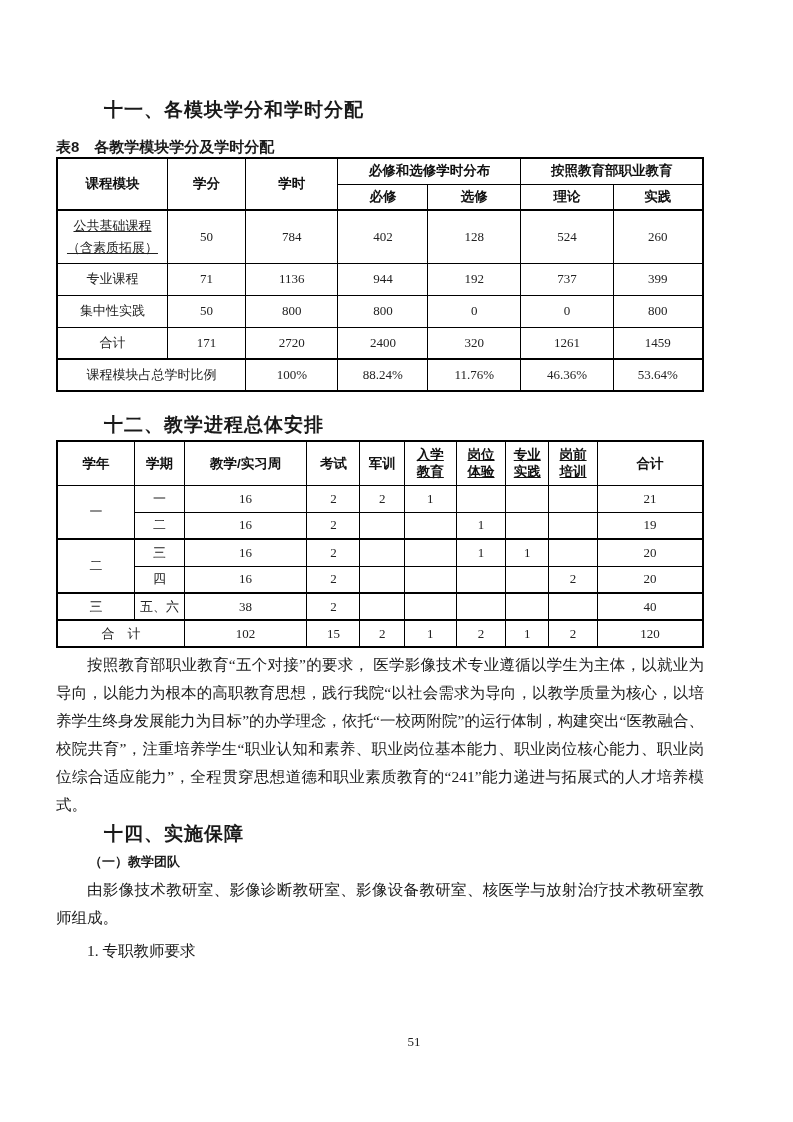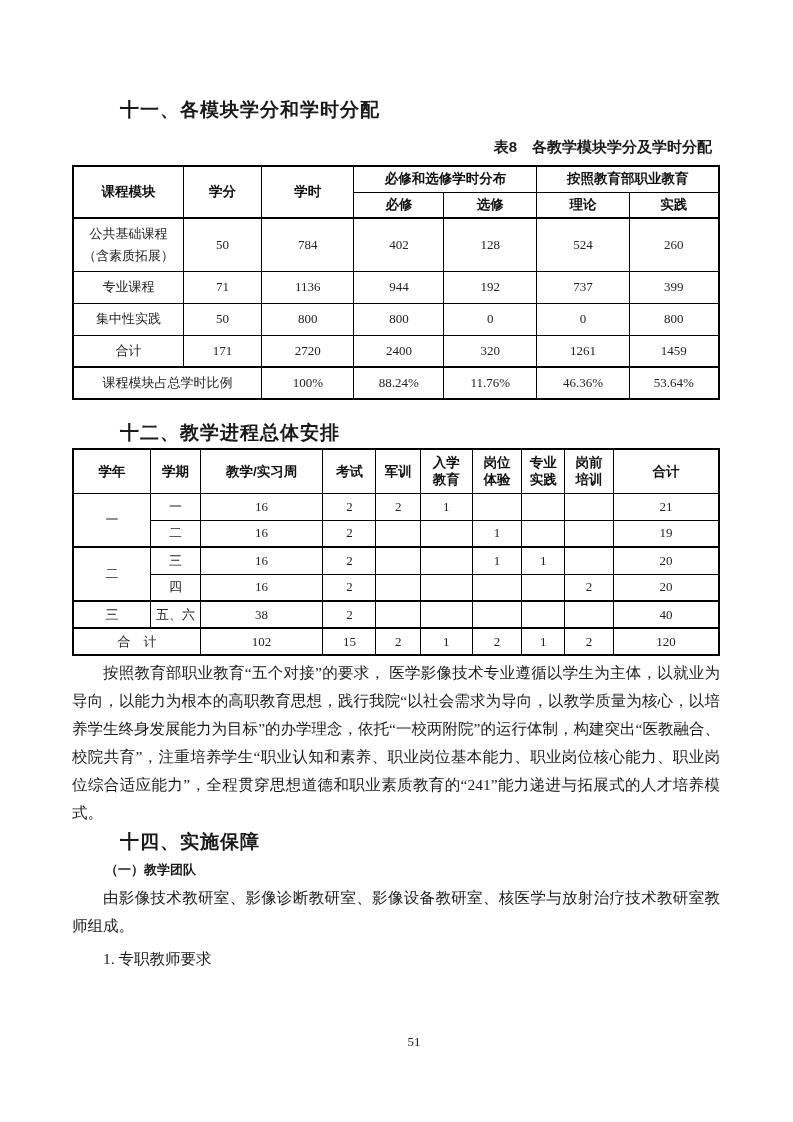--- a/index.html
+++ b/index.html
@@ -5,61 +5,61 @@
   html,body { margin:0; padding:0; background:#ffffff; }
   .page {
     position:relative;
     width:793px; height:1122px;
     background:#ffffff;
     color:#1a1a1a;
     font-family:"Liberation Serif","DejaVu Serif",serif;
     overflow:hidden;
     margin:0 auto;
   }
-  .content { position:absolute; left:72px; top:0; width:648px; }
+  .content { position:absolute; left:56px; top:0; width:648px; }
 
   .sec-heading {
     font-family:"Liberation Sans","DejaVu Sans",sans-serif;
     font-weight:700;
     font-size:19px;
     line-height:26px;
     letter-spacing:1px;
     padding-left:48px;
     margin:0;
   }
   #sec11-heading { margin-top:97px; }
   #sec12-heading { margin-top:20px; }
   #sec13-heading { margin-top:20px; }
   #sec14-heading { margin-top:2px; }
 
   .table-caption {
-    text-align:right;
+    text-align:left;
     font-family:"Liberation Sans","DejaVu Sans",sans-serif;
     font-weight:700;
-    margin:8px;
+    margin:0;
   }
   #table8-caption { font-size:15px; line-height:21px; margin-top:13px; }
   #table9-caption { font-size:13.5px; line-height:18px; margin-top:11px; }
 
   table { border-collapse:collapse; table-layout:fixed; width:648px; }
   th, td {
     border:1px solid #000;
     text-align:center;
     vertical-align:middle;
     padding:0 2px;
     overflow:hidden;
   }
   th {
     font-family:"Liberation Sans","DejaVu Sans",sans-serif;
     font-weight:700;
     font-size:13.5px;
     color:#111;
   }
   td { font-size:13px; color:#222; }
-  .pre { white-space:pre-line; }
+  .pre { white-space:pre-line;text-decoration:underline; }
 
   
   .t8 { border:2px solid #000; }
   .t8 thead tr { height:26px; }
   .t8 thead { border-bottom:2px solid #000; }
   .t8 tbody tr { height:32px; }
   .t8 tbody tr.tall { height:53px; }
   .t8 tbody tr.pct-row { border-top:2px solid #000; }
   .t8 td.mod { line-height:22px; }
 

